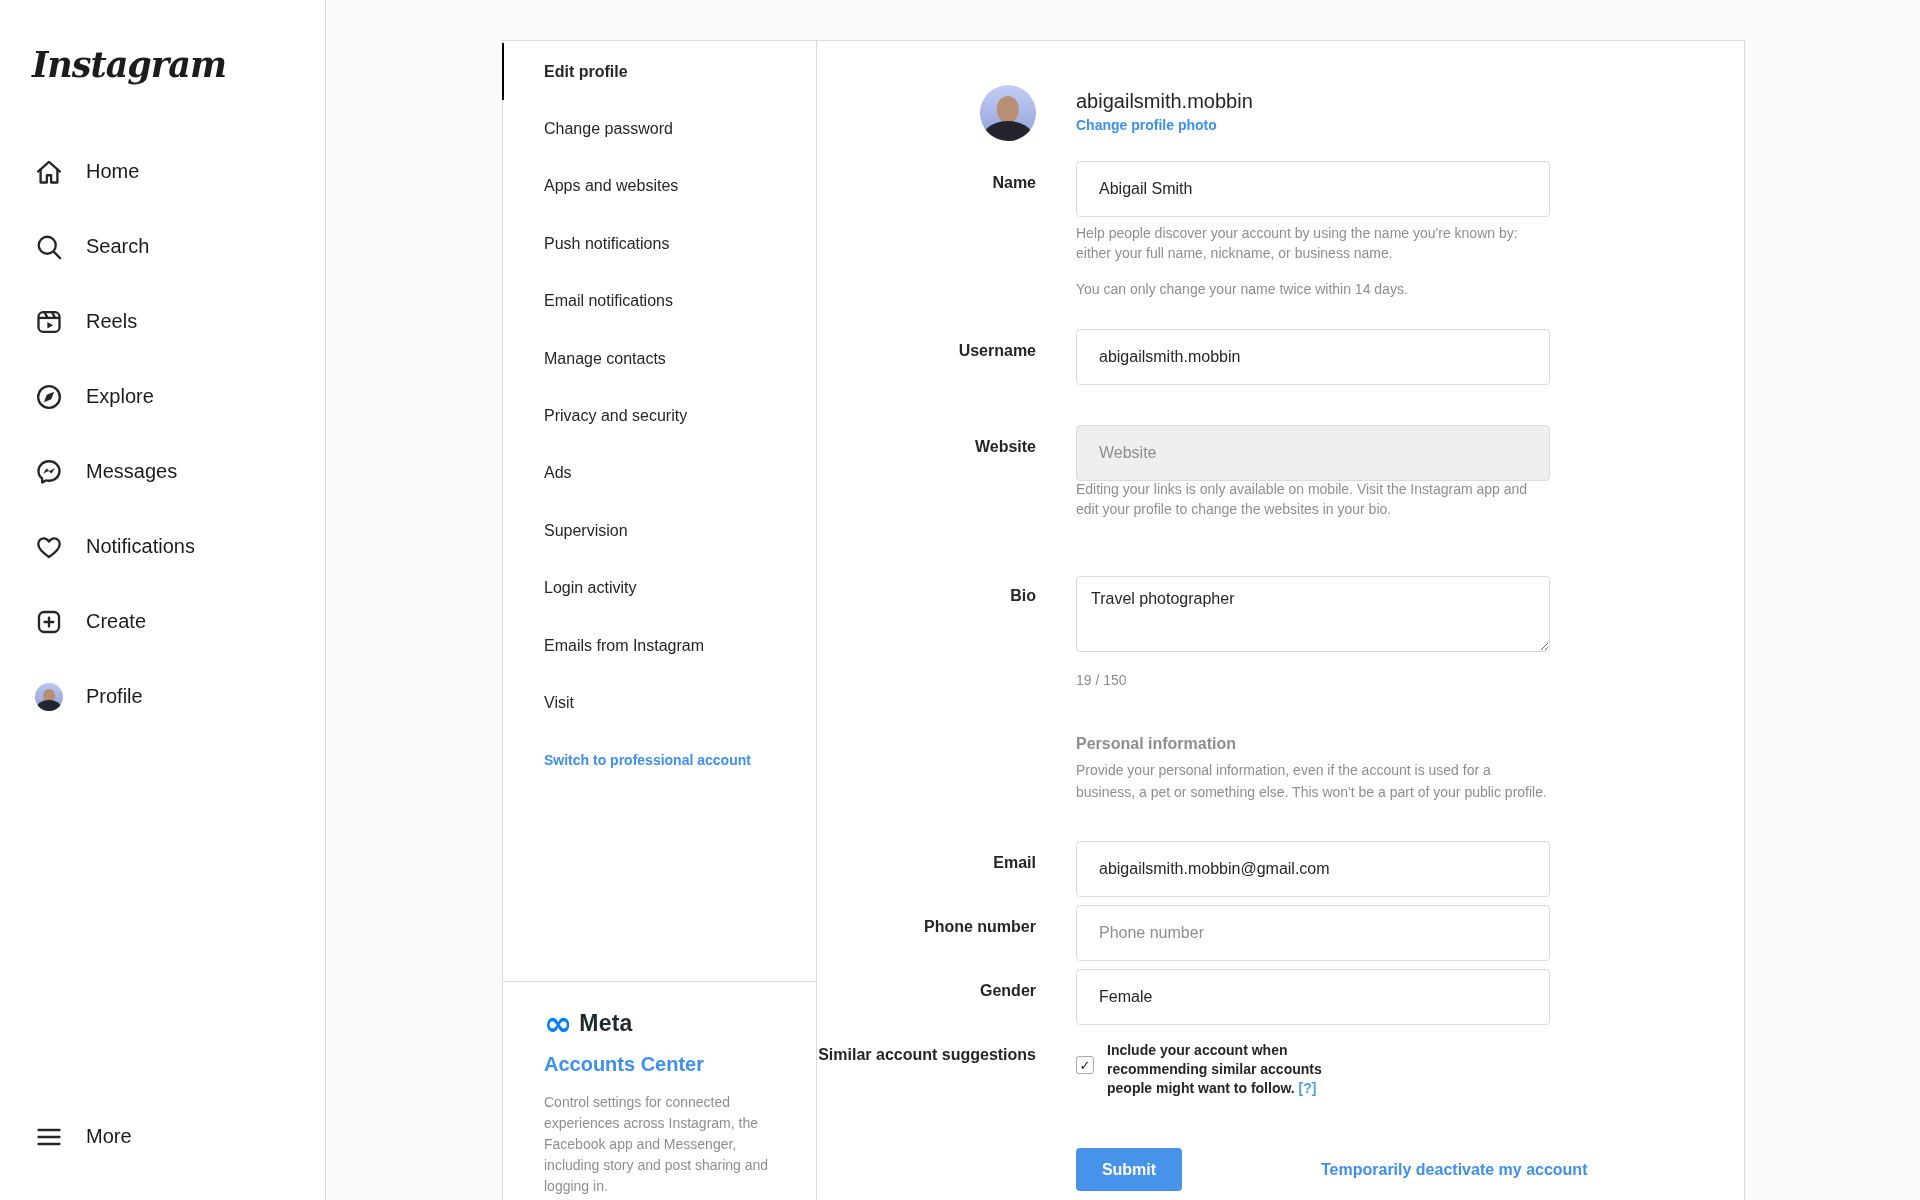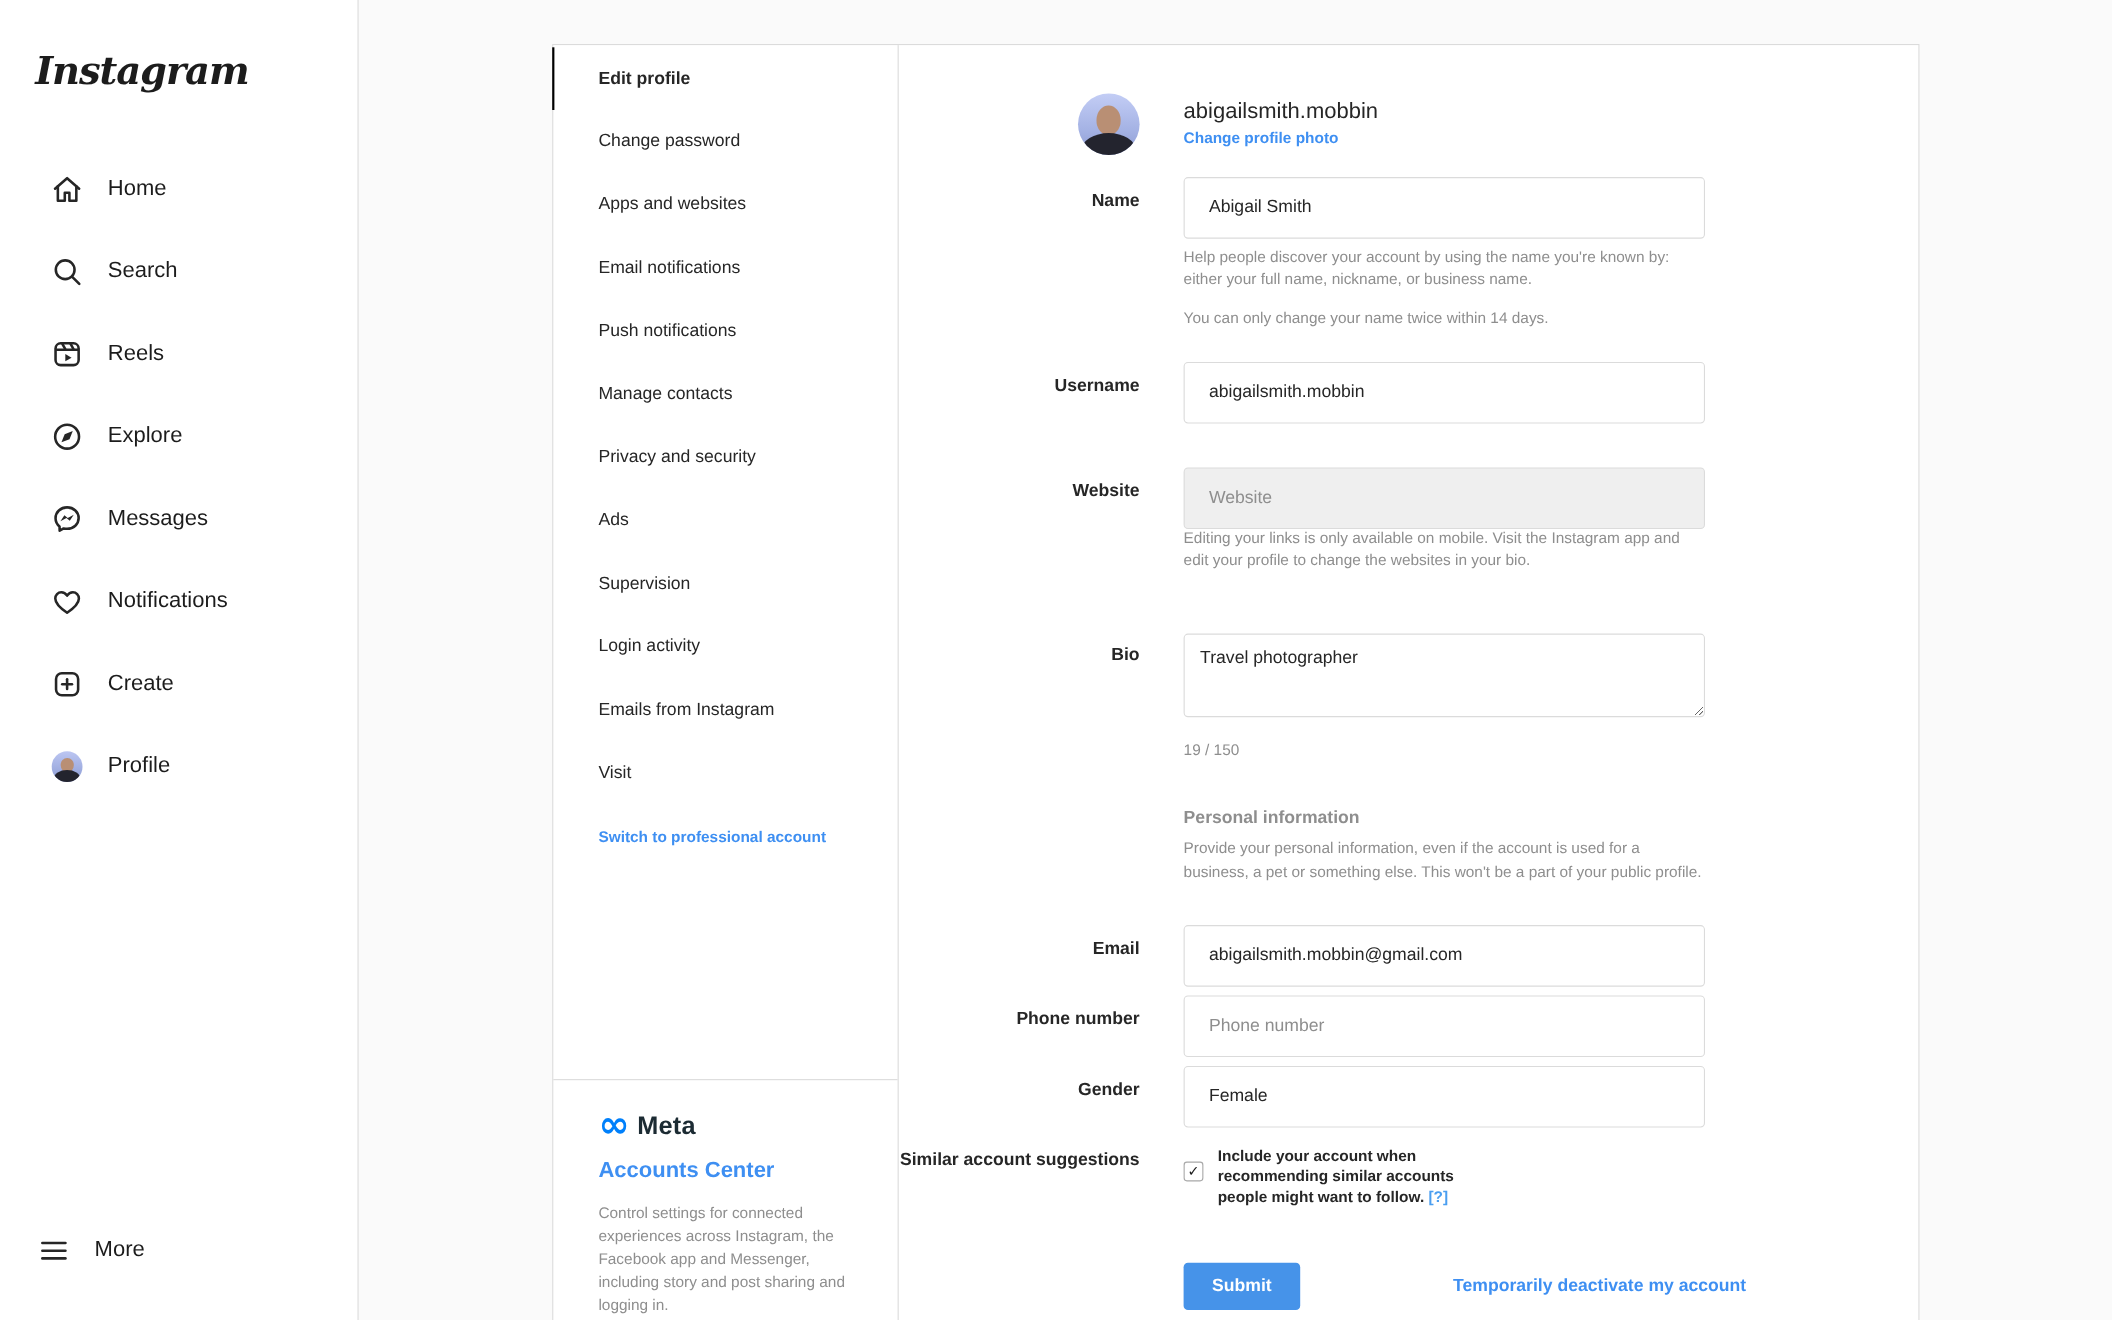--- a/index.html
+++ b/index.html
@@ -12,21 +12,21 @@
   
   .sidebar {
     position:absolute; left:0; top:0; width:326px; height:1200px;
     background:#ffffff; border-right:1px solid #dbdbdb;
   }
   .logo {
     position:absolute; left:32px; top:44px;
     font-family:"DejaVu Serif",serif; font-style:italic; font-weight:600;
     font-size:35px; letter-spacing:-1px; color:#1c1c1c;
   }
-  .nav { position:absolute; left:12px; top:134px; width:100%; }
+  .nav { position:absolute; left:0; top:134px; width:100%; }
   .nav-item {
     height:75px; display:flex; align-items:center; padding-left:35px;
     cursor:pointer; background:transparent;
   }
   .nav-item .icon { width:28px; height:28px; display:flex; align-items:center; justify-content:center; color:#262626; flex:0 0 28px; }
   .nav-item .icon svg { width:28px; height:28px; }
   .nav-item .lbl { margin-left:23px; font-size:20px; color:#1c1c1c; }
   .nav-more { position:absolute; left:0; top:1099px; width:100%; }
   .avatar-sm {
     width:28px; height:28px; border-radius:50%; overflow:hidden; position:relative;
@@ -223,22 +223,22 @@
   </div>
 </div>
 
 <div class="card">
 
   <div class="settings-nav">
     <ul class="snav-list">
       <li class="snav-item active">Edit profile</li>
       <li class="snav-item">Change password</li>
       <li class="snav-item">Apps and websites</li>
+      <li class="snav-item">Push notifications</li>
       <li class="snav-item">Email notifications</li>
-      <li class="snav-item">Push notifications</li>
       <li class="snav-item">Manage contacts</li>
       <li class="snav-item">Privacy and security</li>
       <li class="snav-item">Ads</li>
       <li class="snav-item">Supervision</li>
       <li class="snav-item">Login activity</li>
       <li class="snav-item">Emails from Instagram</li>
       <li class="snav-item">Visit</li>
       <li class="snav-item switch-link">Switch to professional account</li>
     </ul>
 

